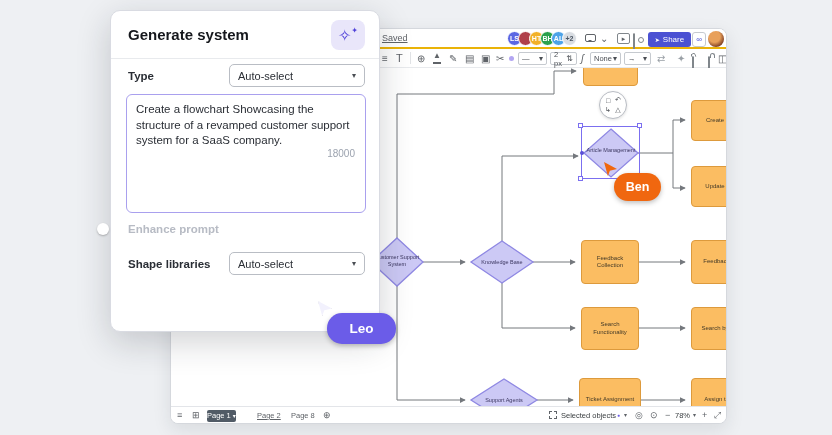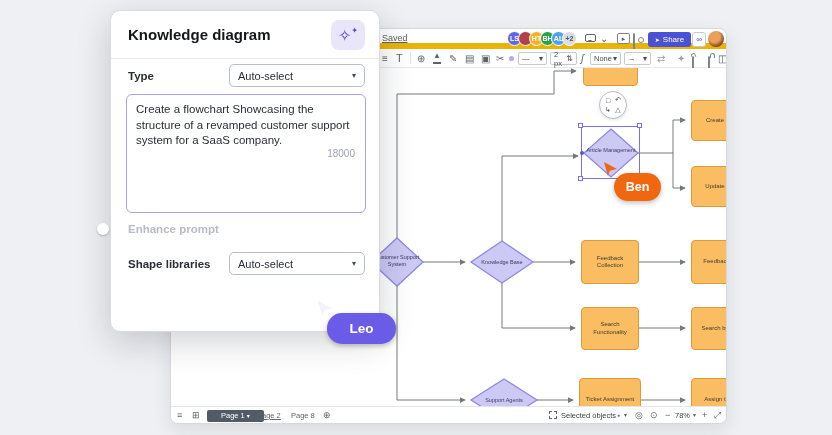--- a/index.html
+++ b/index.html
@@ -3,21 +3,21 @@
 <meta charset="utf-8">
 <style>
   html,body{margin:0;padding:0;background:#e9ebee;}
   *{box-sizing:border-box;font-family:"Liberation Sans",sans-serif;}
   .stage{position:relative;width:832px;height:435px;background:#eef0f3;overflow:hidden;}
   .abs{position:absolute;}
 
   
   .window{left:170px;top:28px;width:557px;height:396px;background:#fff;border:1px solid #d5d8dd;
           border-radius:8px;box-shadow:0 6px 18px rgba(30,35,48,.10);overflow:hidden;}
-  .topbar{left:0;top:0;width:100%;height:20px;border-bottom:6px solid #eab308;background:#fff;}
+  .topbar{left:0;top:0;width:100%;height:20px;border-bottom:2px solid #eab308;background:#fff;}
   .toolbar{left:0;top:20px;width:100%;height:19px;border-bottom:1px solid #e8eaed;background:#fff;}
   .canvas{left:0;top:39px;right:0;bottom:17px;background:#fff;overflow:hidden;}
   .bottombar{left:0;bottom:0;width:100%;height:17px;border-top:1px solid #e3e5e9;background:#fff;}
 
   .saved{font-size:9px;color:#5f6368;text-decoration:underline;}
   .avatar{width:15px;height:15px;border-radius:50%;color:#fff;font-size:7px;font-weight:bold;
           display:flex;align-items:center;justify-content:center;border:1.5px solid #fff;}
   .avrow{display:flex;}
   .avrow .avatar{margin-left:-4px;}
   .tb-ic{color:#5f6368;font-size:10px;line-height:19px;}
@@ -46,21 +46,21 @@
   .suggest{width:28px;height:28px;border-radius:50%;background:#fff;border:1px solid #b9bdc4;
            box-shadow:0 1px 3px rgba(0,0,0,.12);display:grid;grid-template-columns:1fr 1fr;
            align-items:center;justify-items:center;font-size:7px;color:#4a4e54;padding:3px;}
   .cursor-pill{border-radius:15px;color:#fff;font-weight:bold;display:flex;align-items:center;justify-content:center;
                box-shadow:0 2px 5px rgba(0,0,0,.25);}
   .pointer{clip-path:polygon(0 0,100% 50%,45% 62%,30% 100%);}
 
   
   .bb-ic{color:#5f6368;font-size:9px;line-height:17px;}
   .pagepill{height:12px;background:#515b66;border-radius:2px;color:#fff;font-size:7.5px;
-            display:flex;align-items:center;justify-content:center;gap:2px;padding:0 14px;}
+            display:flex;align-items:center;justify-content:center;gap:2px;padding:0 0;}
   .pagetab{font-size:7.5px;color:#5f6368;line-height:17px;}
   .selsq{width:8px;height:8px;border:1px dashed #5f6368;}
 
   
   .modal{left:110px;top:10px;width:270px;height:322px;background:#fff;border:1px solid #d9dbe2;border-radius:10px;
          box-shadow:0 10px 34px rgba(25,28,40,.20);}
   .m-title{font-size:15px;font-weight:bold;color:#15171c;}
   .m-badge{width:34px;height:30px;background:#e9e6fa;border-radius:8px;display:flex;align-items:center;justify-content:center;
            color:#4e3fd9;font-size:16px;}
   .m-label{font-size:11.5px;color:#2a2e35;font-weight:bold;}
@@ -224,21 +224,21 @@
       <span class="abs bb-ic" style="left:479px;">⊙</span>
       <span class="abs bb-ic" style="left:494px;">−</span>
       <span class="abs" style="left:504px;top:0;font-size:7.5px;color:#3c4043;line-height:17px;">78%</span>
       <span class="abs bb-ic" style="left:522px;font-size:6px;">▾</span>
       <span class="abs bb-ic" style="left:531px;">+</span>
       <span class="abs bb-ic" style="left:543px;">⤢</span>
     </div>
   </div>
 
   <div class="abs modal">
-    <span class="abs m-title" style="left:17px;top:15px;">Knowledge diagram</span>
+    <span class="abs m-title" style="left:17px;top:15px;">Generate system</span>
     <div class="abs m-badge" style="right:14px;top:9px;">
       <span>✧</span>
         <span style="font-size:8px;margin-top:-9px;">✦</span>
     </div>
     <div class="abs" style="left:0;top:47px;width:100%;height:1px;background:#e8eaed;"></div>
 
     <span class="abs m-label" style="left:17px;top:59px;">Type</span>
     <div class="abs m-dd" style="left:118px;top:53px;">
       <span>Auto-select</span>
       <span class="caret">▾</span>

